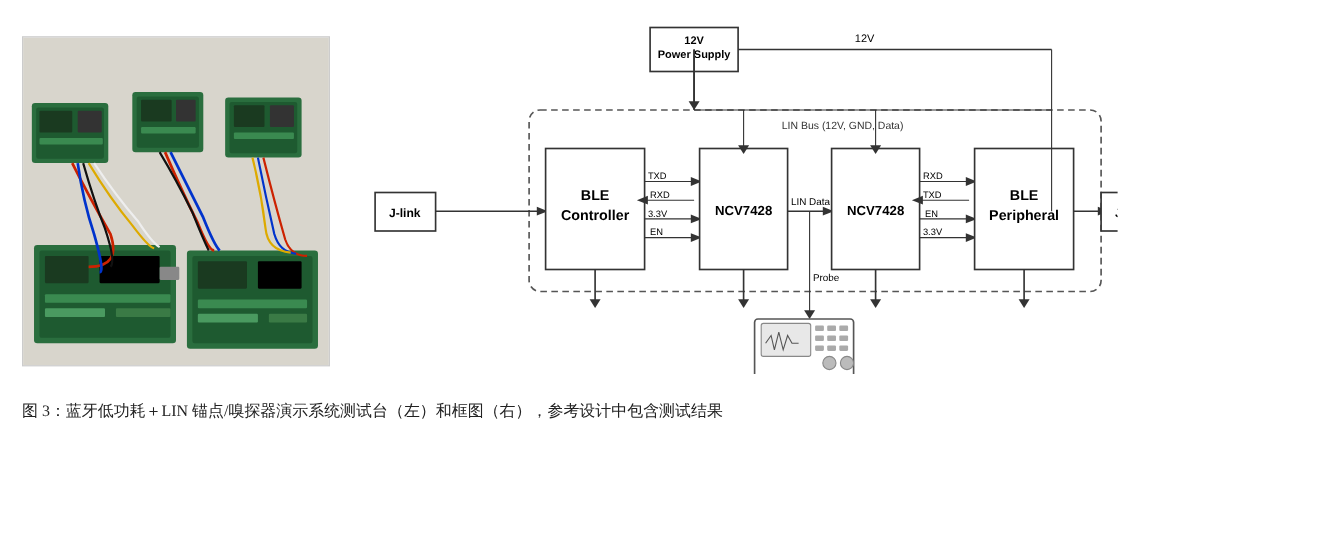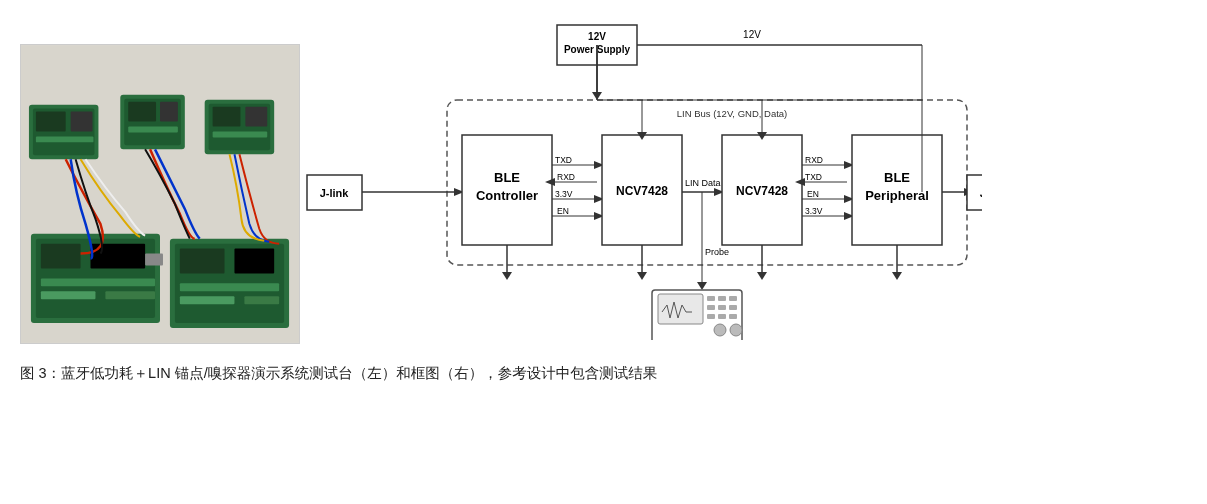--- a/index.html
+++ b/index.html
@@ -8,22 +8,22 @@
       font-family: Arial, sans-serif;
       width: 1207px;
       min-height: 504px;
       display: flex;
       flex-direction: column;
       padding: 20px;
     }
     .main-content {
       display: flex;
       flex-direction: row;
-      gap: 2px;
-      align-items: flex-end;
+      gap: 36px;
+      align-items: center;
     }
     .photo-section {
       width: 280px;
       flex-shrink: 0;
     }
     .photo-placeholder {
       width: 280px;
       height: 300px;
       background: #e8e8e8;
       border: 1px solid #ccc;
@@ -37,20 +37,21 @@
     .diagram-section {
       flex: 1;
       position: relative;
     }
 
     .caption {
       margin-top: 18px;
       font-size: 14.5px;
       color: #222;
       line-height: 1.6;
+      font-family: Liberation Serif, serif;
     }
   </style>
 </head>
 <body>
 
 <div class="main-content">
 
   <div class="photo-section">
     <div class="photo-placeholder">
 

